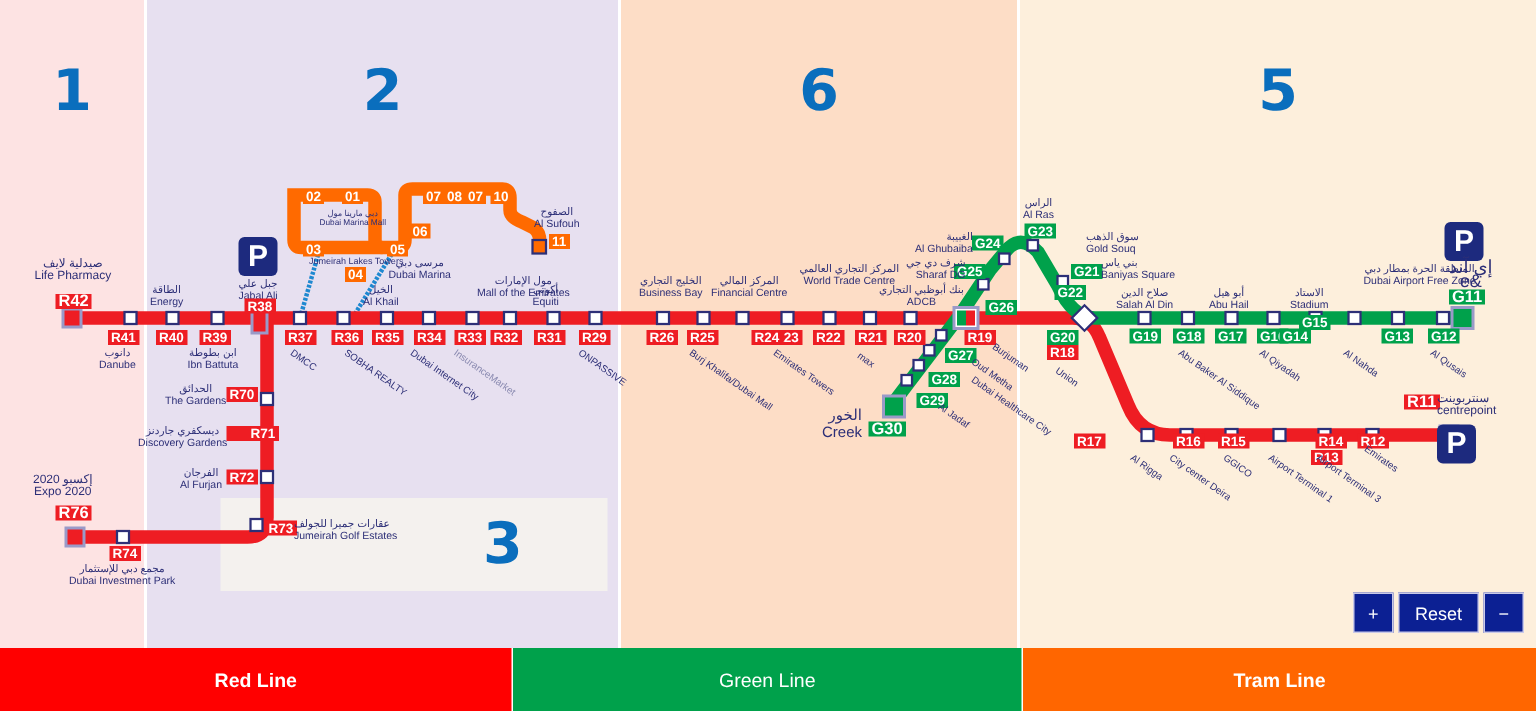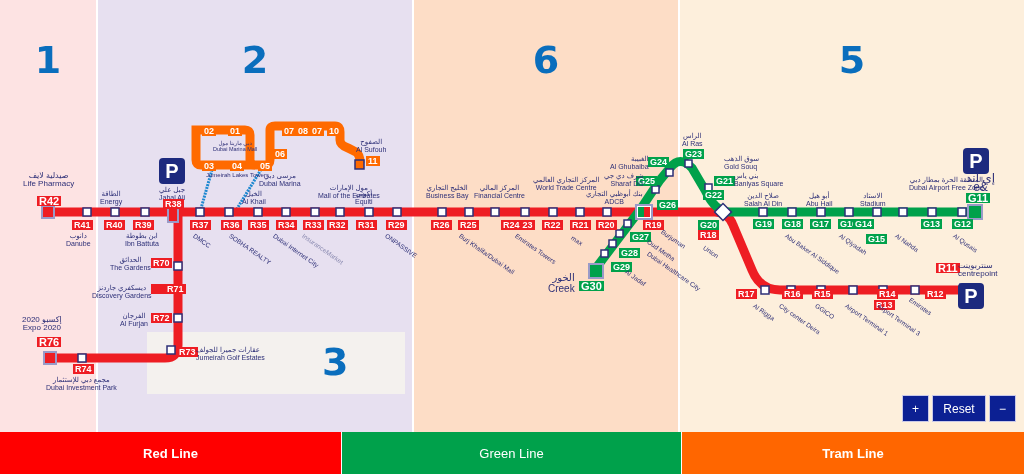--- a/index.html
+++ b/index.html
@@ -172,31 +172,31 @@
 <div class="lbl" style="left:533px;top:176px;"><span class="ar">المركز التجاري العالمي</span><span>World Trade Centre</span></div>
 <div class="code r" style="left:570px;top:220px;">R21</div>
 <div class="rot" style="left:574px;top:234px;">max</div>
 <div class="code r" style="left:596px;top:220px;">R20</div>
 <div class="lbl" style="left:586px;top:190px;"><span class="ar">بنك أبوظبي التجاري</span><span>ADCB</span></div>
 <div class="code r" style="left:643px;top:220px;">R19</div>
 <div class="rot" style="left:664px;top:228px;">Burjuman</div>
 <div class="code r" style="left:698px;top:230px;">R18</div>
 <div class="rot" style="left:706px;top:244px;">Union</div>
 
-<div class="code r" style="left:736px;top:289px;">R17</div>
+<div class="code r" style="left:716px;top:289px;">R17</div>
 <div class="rot" style="left:756px;top:302px;">Al Rigga</div>
 <div class="code r" style="left:782px;top:289px;">R16</div>
 <div class="rot" style="left:782px;top:302px;">City center Deira</div>
 <div class="code r" style="left:812px;top:289px;">R15</div>
 <div class="rot" style="left:818px;top:302px;">GGICO</div>
 <div class="code r" style="left:844px;top:289px;margin-left:33px;">R14</div>
 <div class="rot" style="left:848px;top:302px;">Airport Terminal 1</div>
 <div class="code r" style="left:874px;top:289px;margin-top:11px;">R13</div>
 <div class="rot" style="left:880px;top:302px;">Airport Terminal 3</div>
-<div class="code r" style="left:905px;top:289px;margin-left:20px;">R12</div>
+<div class="code r" style="left:905px;top:289px;">R12</div>
 <div class="rot" style="left:912px;top:296px;">Emirates</div>
 <div class="code r" style="left:936px;top:263px;font-size:11px;">R11</div>
 <div class="lbl" style="left:958px;top:262px;text-align:left;font-size:8px;"><span class="ar">سنتربوينت</span><span>centrepoint</span></div>
 
 <div class="code g" style="left:579px;top:281px;font-size:11px;">G30</div>
 <div class="lbl" style="left:548px;top:272px;font-size:10px;line-height:11px;text-align:right;"><span class="ar">الخور</span><span>Creek</span></div>
 <div class="code g" style="left:611px;top:262px;">G29</div>
 <div class="rot" style="left:628px;top:268px;">Al Jadaf</div>
 <div class="code g" style="left:619px;top:248px;">G28</div>
 <div class="rot" style="left:650px;top:250px;">Dubai Healthcare City</div>
@@ -215,35 +215,35 @@
 <div class="lbl" style="left:734px;top:172px;text-align:left;"><span class="ar">بني ياس</span><span>Baniyas Square</span></div>
 <div class="code g" style="left:698px;top:220px;">G20</div>
 <div class="code g" style="left:753px;top:219px;">G19</div>
 <div class="lbl" style="left:744px;top:192px;"><span class="ar">صلاح الدين</span><span>Salah Al Din</span></div>
 <div class="code g" style="left:782px;top:219px;">G18</div>
 <div class="rot" style="left:788px;top:232px;">Abu Baker Al Siddique</div>
 <div class="code g" style="left:810px;top:219px;">G17</div>
 <div class="lbl" style="left:806px;top:192px;"><span class="ar">أبو هيل</span><span>Abu Hail</span></div>
 <div class="code g" style="left:838px;top:219px;">G16</div>
 <div class="rot" style="left:842px;top:232px;">Al Qiyadah</div>
-<div class="code g" style="left:866px;top:234px;">G15</div>
+<div class="code g" style="left:866px;top:210px;">G15</div>
 <div class="lbl" style="left:860px;top:192px;"><span class="ar">الاستاد</span><span>Stadium</span></div>
 <div class="code g" style="left:853px;top:219px;text-align:center;">G14</div>
 <div class="rot" style="left:898px;top:232px;">Al Nahda</div>
 <div class="code g" style="left:921px;top:219px;">G13</div>
 <div class="lbl" style="left:909px;top:176px;"><span class="ar">المنطقة الحرة بمطار دبي</span><span>Dubai Airport Free Zone</span></div>
 <div class="code g" style="left:952px;top:219px;">G12</div>
 <div class="rot" style="left:956px;top:232px;">Al Qusais</div>
 <div class="code g" style="left:966px;top:193px;font-size:11px;">G11</div>
 <div class="lbl" style="left:966px;top:174px;font-size:12px;line-height:9px;"><span class="ar">إي آند</span><span>e&amp;</span></div>
 
 <div class="code o" style="left:202px;top:126px;">02</div>
 <div class="code o" style="left:228px;top:126px;">01</div>
 <div class="code o" style="left:202px;top:161px;">03</div>
-<div class="code o" style="left:230px;top:161px;text-align:center;">04</div>
+<div class="code o" style="left:230px;top:178px;text-align:center;">04</div>
 <div class="code o" style="left:258px;top:161px;">05</div>
 <div class="code o" style="left:273px;top:149px;">06</div>
 <div class="code o" style="left:282px;top:126px;">07</div>
 <div class="code o" style="left:296px;top:126px;">08</div>
 <div class="code o" style="left:310px;top:126px;">07</div>
 <div class="code o" style="left:327px;top:126px;">10</div>
 <div class="code o" style="left:366px;top:156px;">11</div>
 <div class="lbl" style="left:213px;top:140px;font-size:5.5px;line-height:6px;"><span class="ar">دبي مارينا مول</span><span>Dubai Marina Mall</span></div>
 <div class="lbl" style="left:356px;top:138px;"><span class="ar">الصفوح</span><span>Al Sufouh</span></div>
 <div class="lbl" style="left:259px;top:172px;"><span class="ar">مرسى دبي</span><span>Dubai Marina</span></div>

